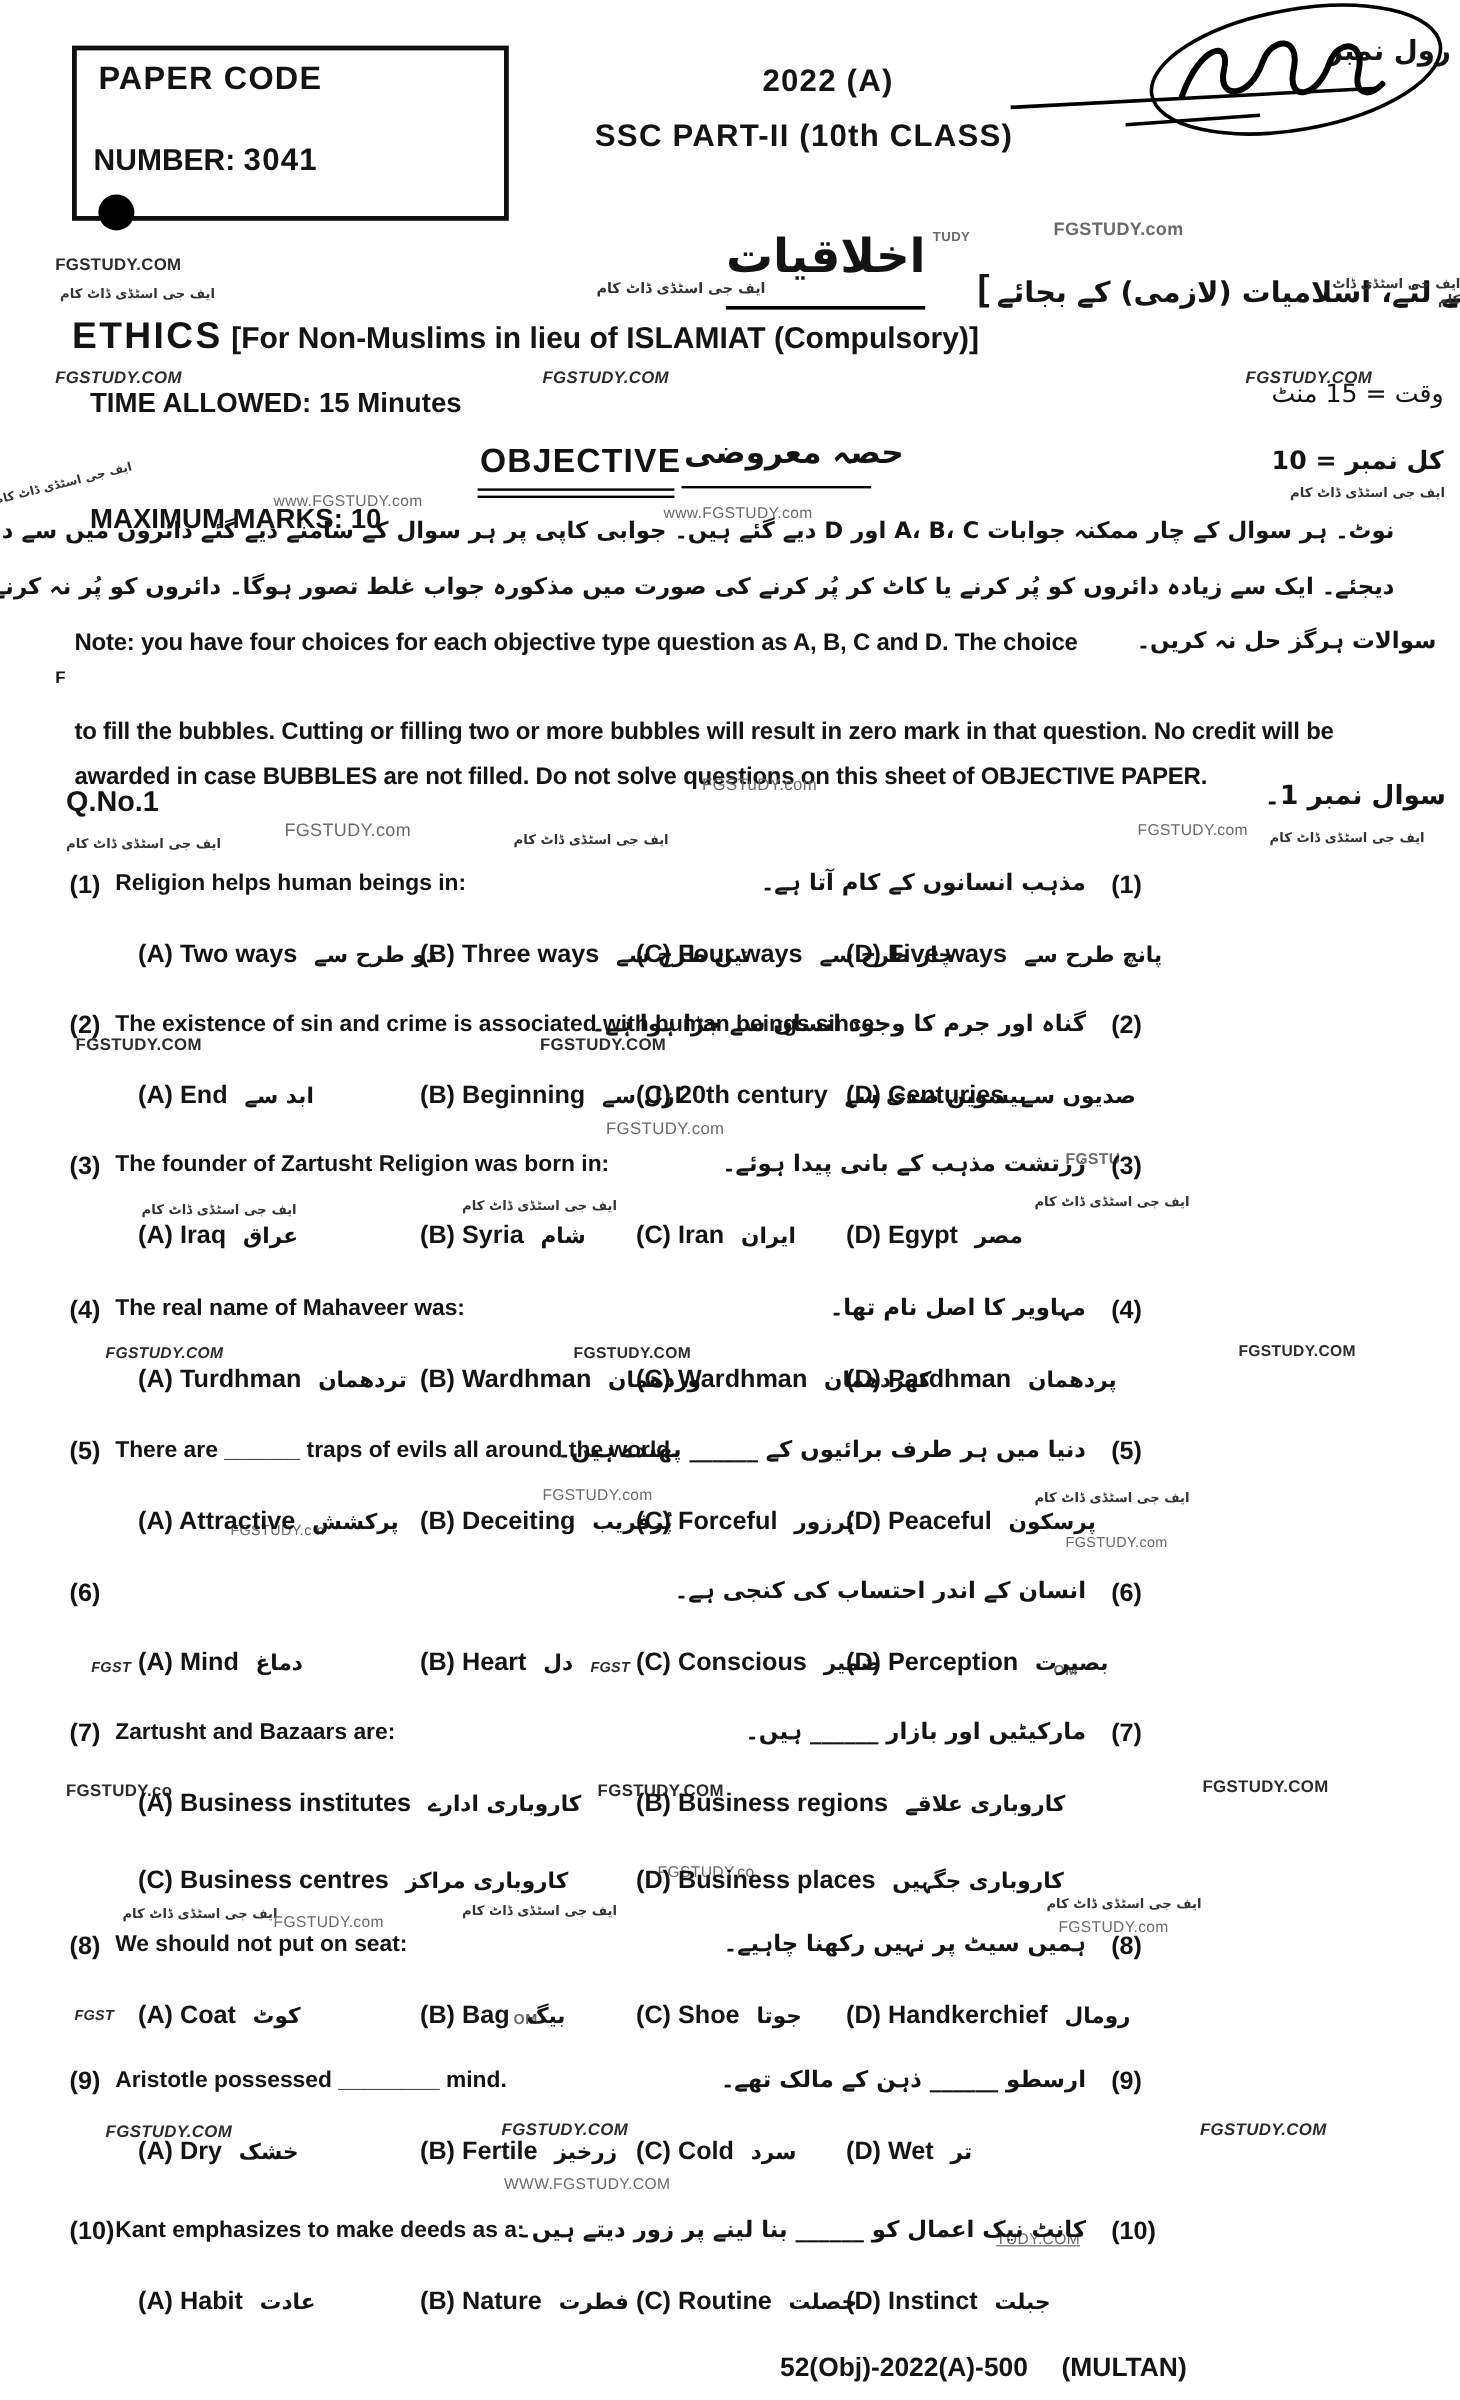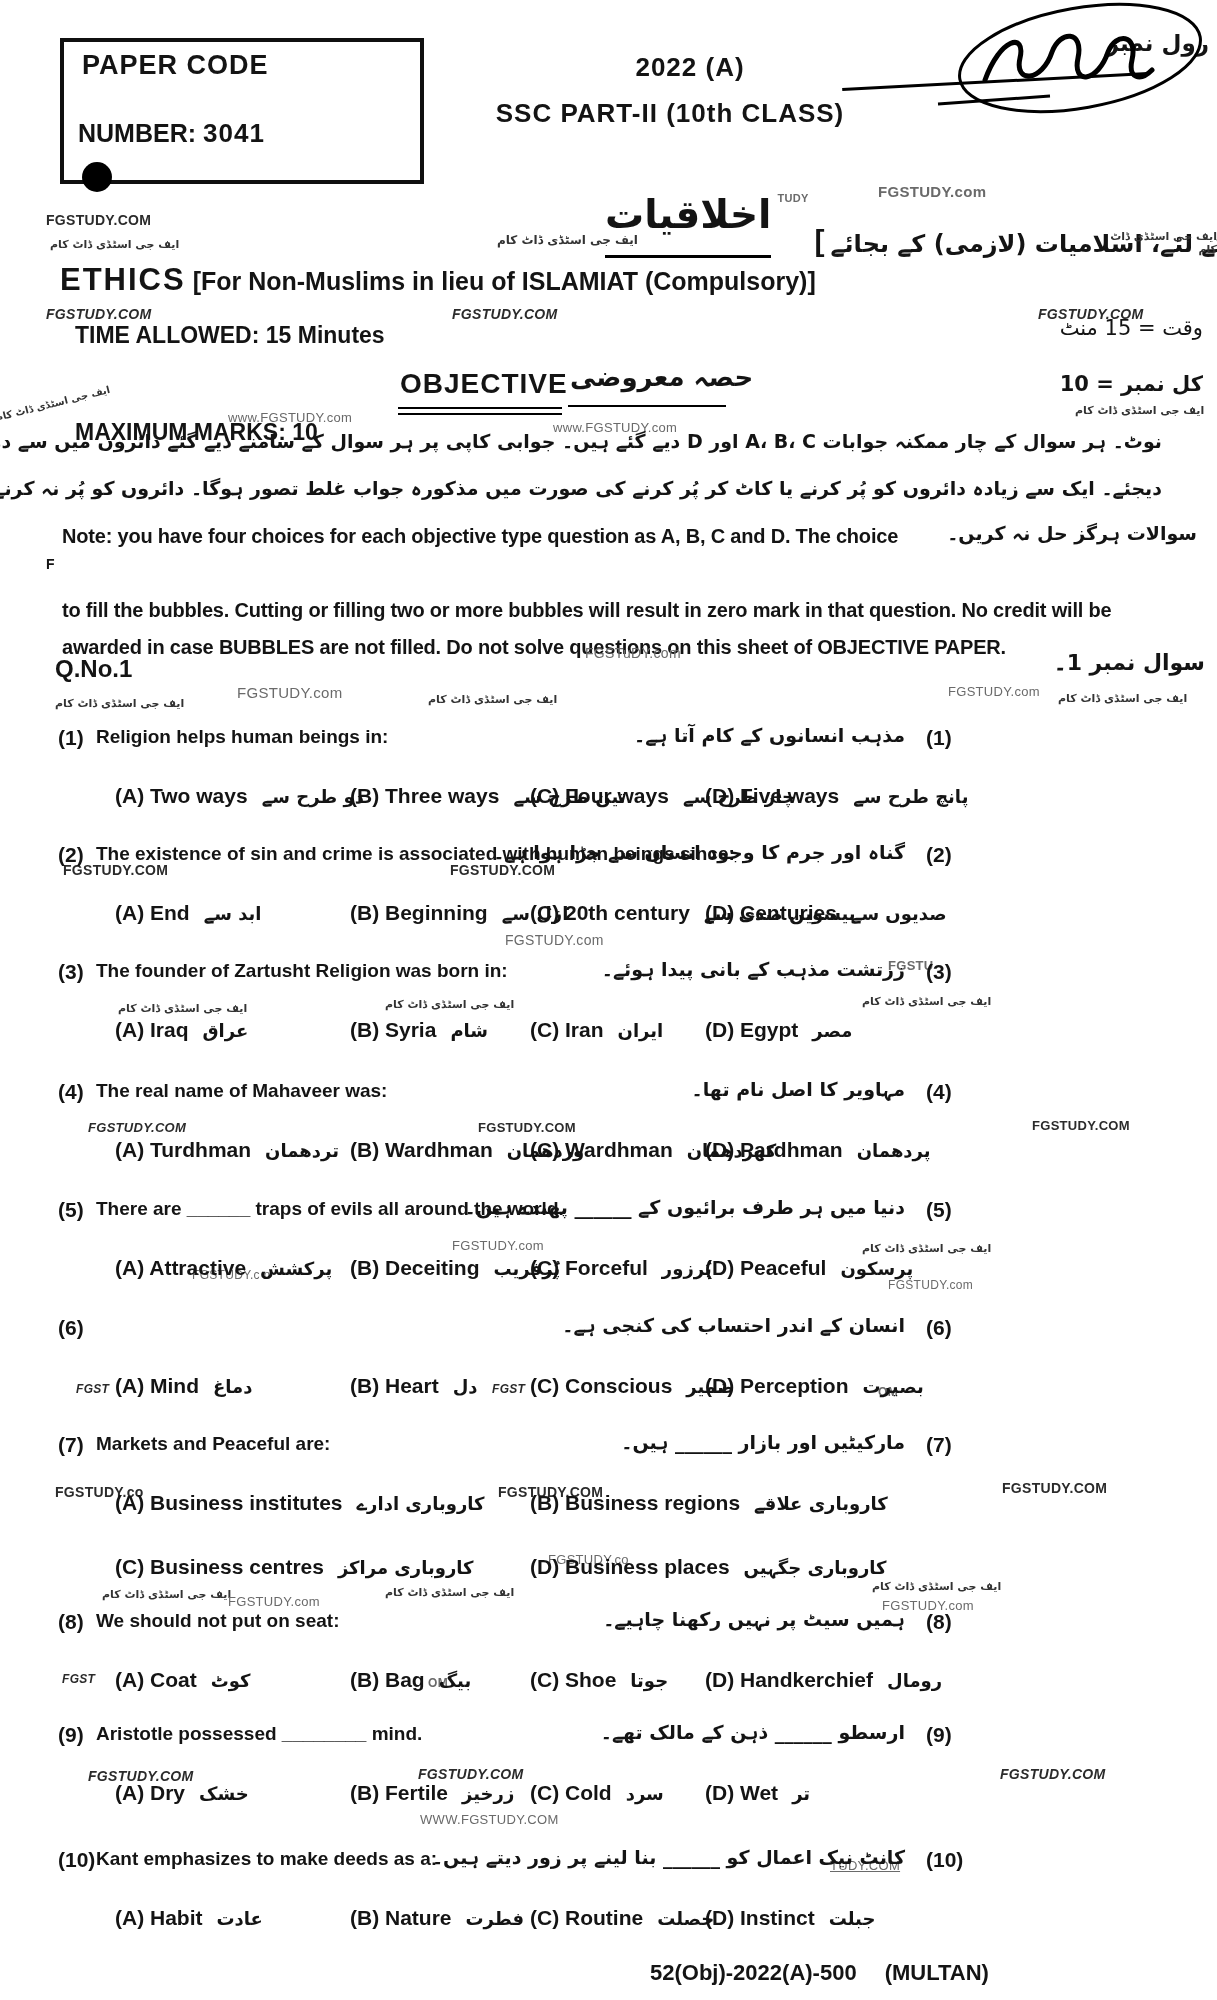--- a/index.html
+++ b/index.html
@@ -227,21 +227,21 @@
       <span class="q-no-left">(6)</span>
       <span class="q-ur ur">انسان کے اندر احتساب کی کنجی ہے۔</span>
       <span class="q-no-right">(6)</span>
       <span class="opt optA"><span class="opt-label">(A)</span> <span class="opt-en">Mind</span><span class="opt-ur ur">دماغ</span></span>
       <span class="opt optB"><span class="opt-label">(B)</span> <span class="opt-en">Heart</span><span class="opt-ur ur">دل</span></span>
       <span class="opt optC"><span class="opt-label">(C)</span> <span class="opt-en">Conscious</span><span class="opt-ur ur">ضمیر</span></span>
       <span class="opt optD"><span class="opt-label">(D)</span> <span class="opt-en">Perception</span><span class="opt-ur ur">بصیرت</span></span>
     </div>
     <div class="q two-col" style="top: 1433px;">
       <span class="q-no-left">(7)</span>
-      <span class="q-en">Markets and Peaceful are:</span>
+      <span class="q-en">Zartusht and Bazaars are:</span>
       <span class="q-ur ur">مارکیٹیں اور بازار ______ ہیں۔</span>
       <span class="q-no-right">(7)</span>
       <span class="opt optA"><span class="opt-label">(A)</span> <span class="opt-en">Business institutes</span><span class="opt-ur ur">کاروباری ادارے</span></span>
       <span class="opt optB"><span class="opt-label">(B)</span> <span class="opt-en">Business regions</span><span class="opt-ur ur">کاروباری علاقے</span></span>
       <span class="opt optC"><span class="opt-label">(C)</span> <span class="opt-en">Business centres</span><span class="opt-ur ur">کاروباری مراکز</span></span>
       <span class="opt optD"><span class="opt-label">(D)</span> <span class="opt-en">Business places</span><span class="opt-ur ur">کاروباری جگہیں</span></span>
     </div>
     <div class="q" style="top: 1610px;">
       <span class="q-no-left">(8)</span>
       <span class="q-en">We should not put on seat:</span>

